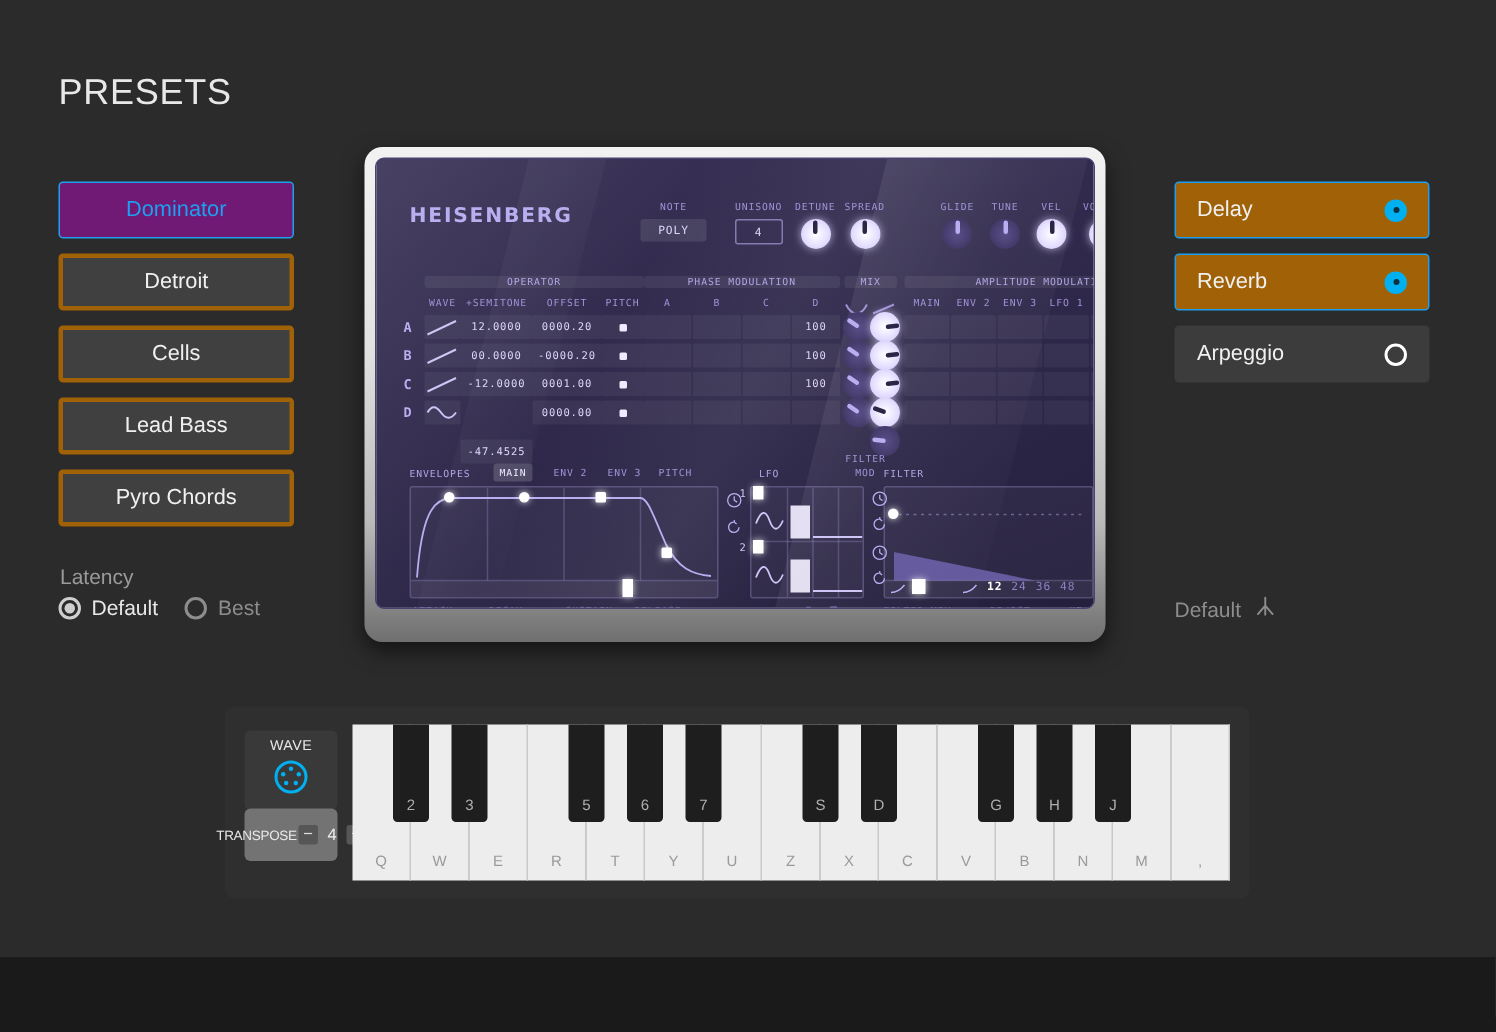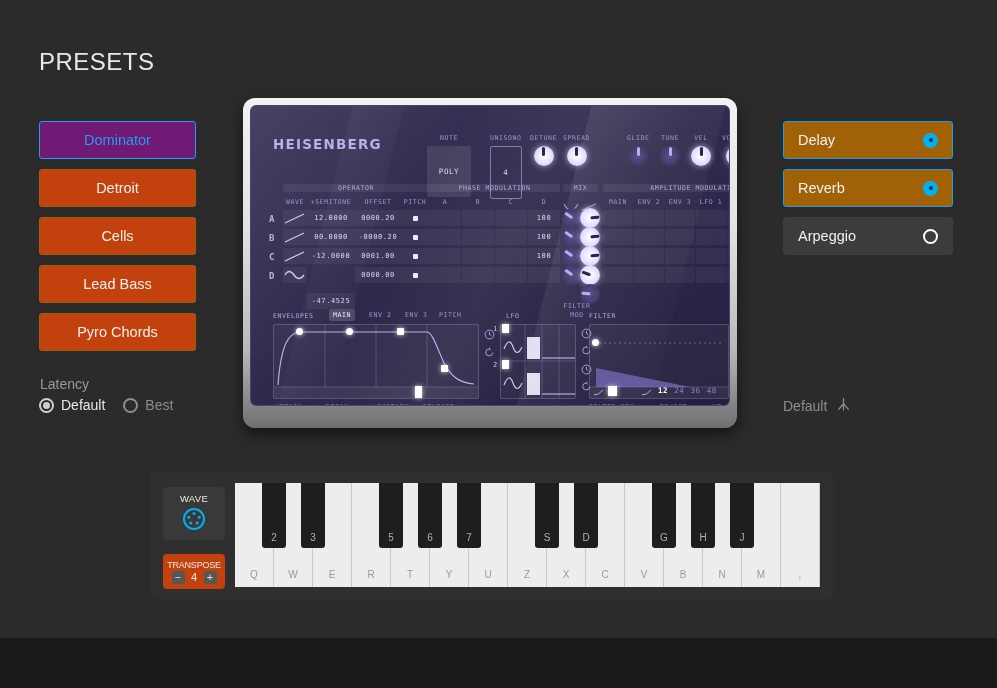--- a/index.html
+++ b/index.html
@@ -20,21 +20,21 @@
   .panel-title {
     position: absolute;
     font-size: 24px; font-weight: 400; color: #e8e8e8;
     letter-spacing: 0.5px;
   }
   #presets-title { left: 39px; top: 48px; }
   #effects-title { left: 779px; top: 48px; }
 
   .list-btn {
     position: absolute; width: 157px; height: 38px;
-    background: #c2410c; border: 1px solid #a16207; border-radius: 3px;
+    background: #404040; border: 3px solid #a16207; border-radius: 3px;
     color: #f0f0f0; font-size: 14.5px;
     display: flex; align-items: center; justify-content: center;
     cursor: pointer;
   }
   .list-btn.selected {
     background: #701a75; border: 1px solid #1e9ff0; color: #1e9ff0;
   }
   .fx-btn {
     position: absolute; width: 170px; height: 38px;
     background: #3c3c3c; border: 1px solid #3c3c3c; border-radius: 3px;
@@ -118,21 +118,21 @@
     font-family: "DejaVu Sans", sans-serif;
     font-size: 13.5px; font-weight: bold; color: #b9aef0;
     letter-spacing: 1.2px;
   }
 
   .top-ctl { position: absolute; text-align: center; }
   .top-ctl .lbl { font-size: 6.5px; color: #9f93d6; margin-bottom: 4px; }
   .valbox {
     background: rgba(255,255,255,0.10);
     border-radius: 2px; font-size: 7.5px; color: #ded7fb;
-    padding: 21px 0; min-width: 44px; text-align: center;
+    padding: 3px 0; min-width: 44px; text-align: center;
   }
   .valbox.thin {
     min-width: 30px; border: 1px solid rgba(185,174,240,0.6);
     background: transparent;
   }
 
   .knob {
     width: 20px; height: 20px; border-radius: 50%;
     position: relative; margin: 0 auto;
   }
@@ -189,23 +189,23 @@
     position: absolute; left: 150px; top: 471px; width: 683px; height: 128px;
     background: #2f2f2f; border-radius: 6px;
   }
   #midi-box {
     position: absolute; left: 13px; top: 16px; width: 62px; height: 53px;
     background: #393939; border-radius: 4px;
     display: flex; flex-direction: column; align-items: center; justify-content: center; gap: 3px;
   }
   #midi-box .cap { font-size: 9.5px; color: #e8e8e8; letter-spacing: 0.3px; }
   #transpose-box {
-    position: absolute; left: 13px; top: 83px; width: 62px; height: 35px;
-    background: #c2410c; border-radius: 4px;
-    display: flex; flex-direction: column; align-items: center; justify-content: center; gap: 1px;
+    position: absolute; left: 13px; top: 68px; width: 62px; height: 35px;
+    background: #737373; border-radius: 4px;
+    display: flex; align-items: center; justify-content: center; gap: 1px;
   }
   #transpose-box .cap { font-size: 9px; color: #e8e8e8; letter-spacing: -0.2px; }
   .tr-row { display: flex; align-items: center; gap: 5px; }
   .tr-btn {
     width: 13px; height: 13px; border-radius: 2px; background: #565656;
     color: #e0e0e0; font-size: 11px; line-height: 12px; text-align: center; cursor: pointer;
   }
   .tr-val { font-size: 11px; color: #f0f0f0; min-width: 9px; text-align: center; }
 
   #keys { position: absolute; left: 85px; top: 12px; width: 586px; height: 104px; }

